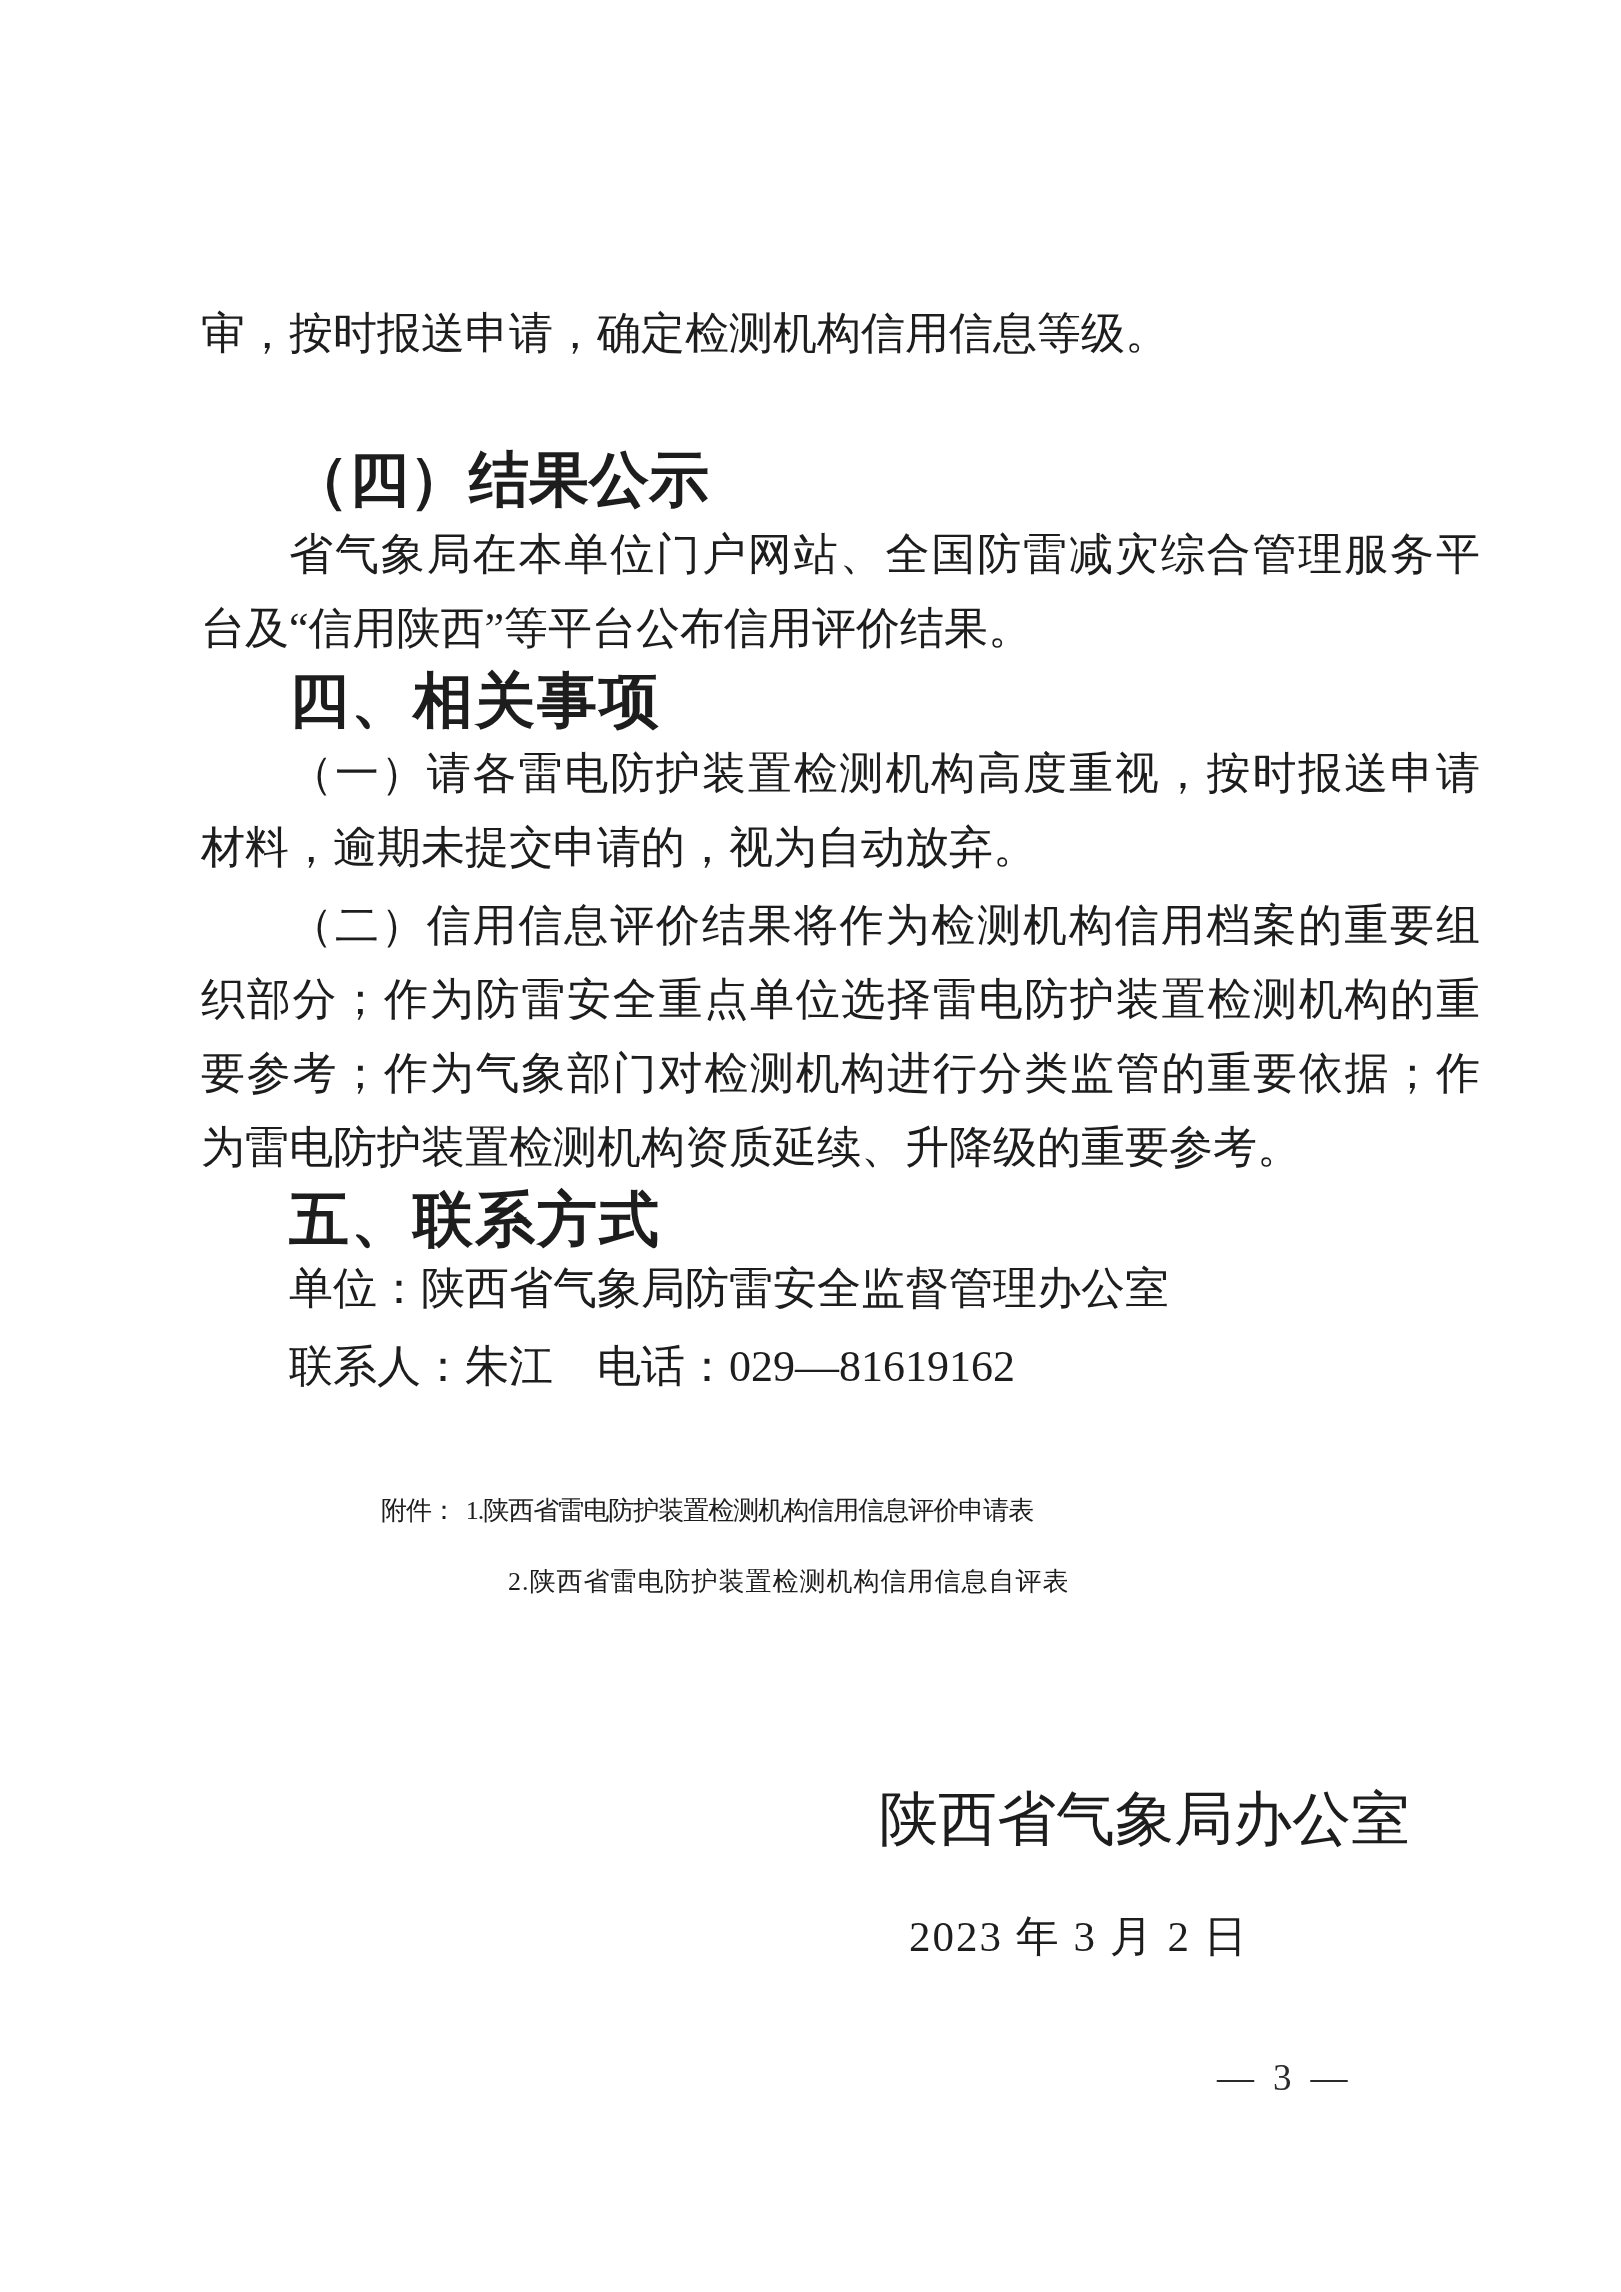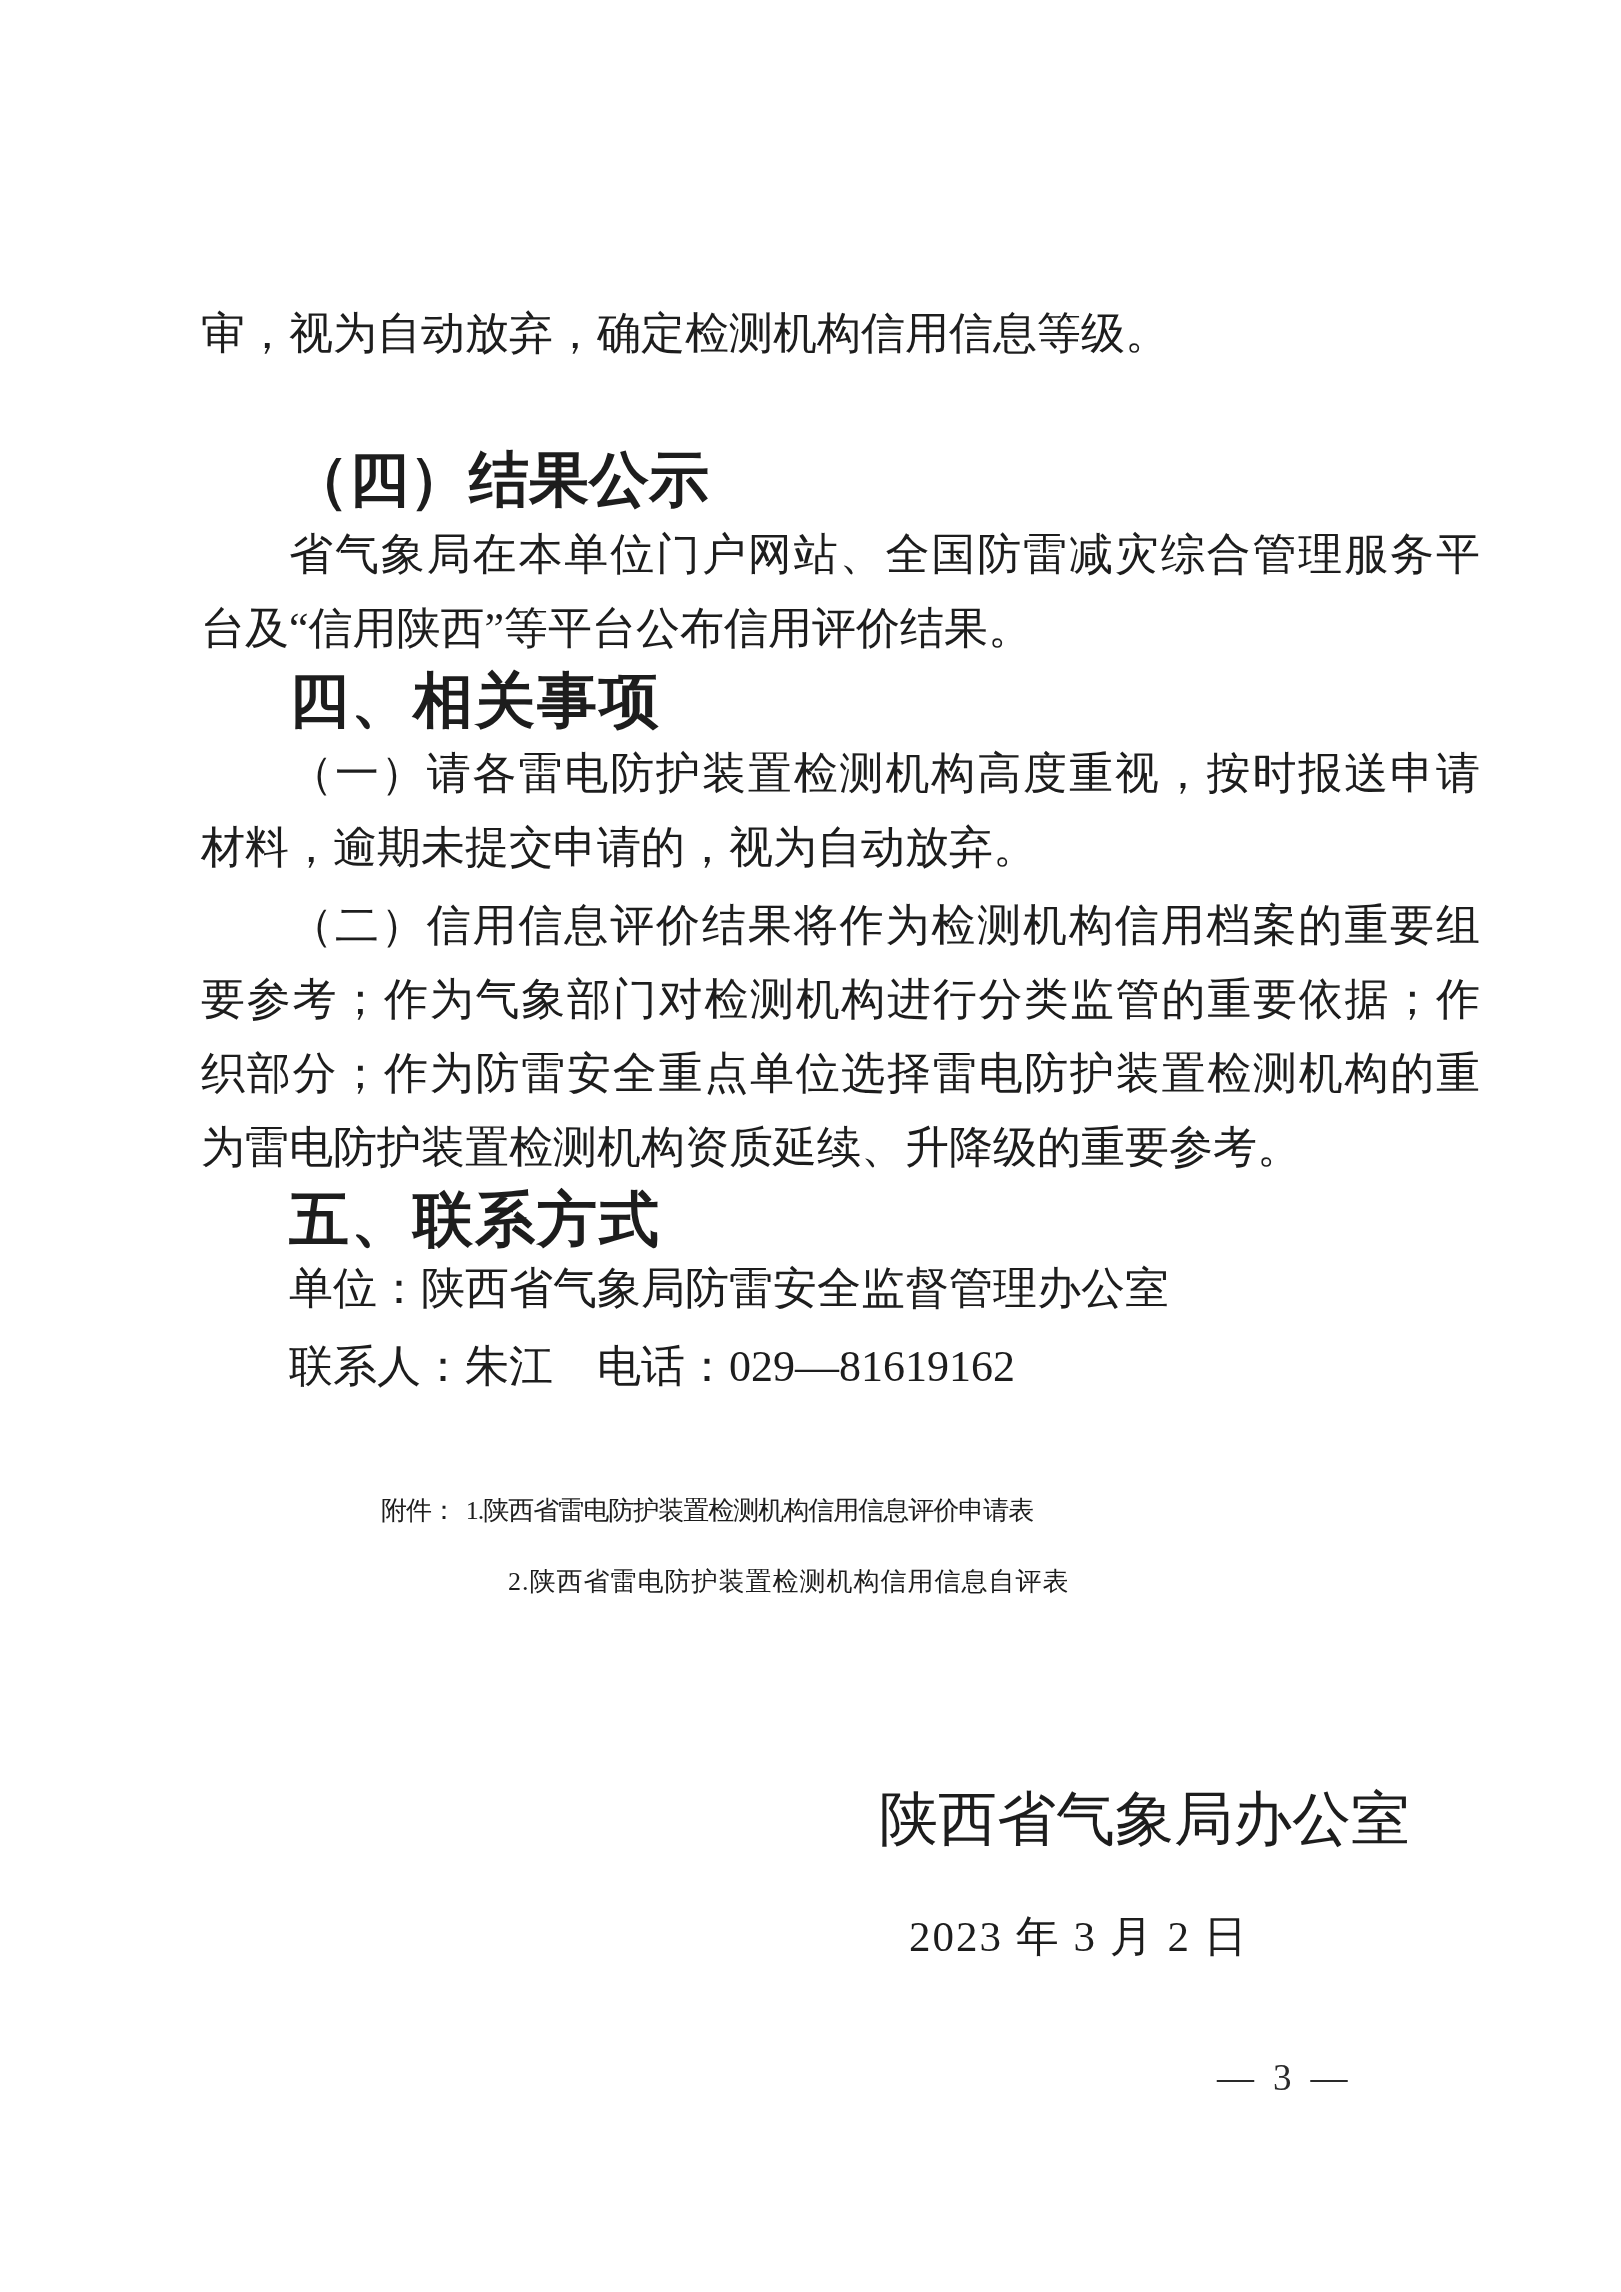--- a/index.html
+++ b/index.html
@@ -75,41 +75,41 @@
     line-height: 47px;
     letter-spacing: 4.9px;
     white-space: nowrap;
     color: #2a2a2a;
   }
 </style>
 </head>
 <body>
 
 <div class="abs para" style="top:297px">
-  <span class="line">审，视为自动放弃，确定检测机构信用信息等级。</span>
+  <span class="line">审，按时报送申请，确定检测机构信用信息等级。</span>
 </div>
 
 <div class="abs heading heading-serif" style="top:443px">（四）结果公示</div>
 
 <div class="abs para" style="top:518px">
   <span class="line fill ind">省气象局在本单位门户网站、全国防雷减灾综合管理服务平</span>
   <span class="line">台及“信用陕西”等平台公布信用评价结果。</span>
 </div>
 
 <div class="abs heading heading-sans" style="top:664px">四、相关事项</div>
 
 <div class="abs para" style="top:737px">
   <span class="line fill ind">（一）请各雷电防护装置检测机构高度重视，按时报送申请</span>
   <span class="line">材料，逾期未提交申请的，视为自动放弃。</span>
 </div>
 
 <div class="abs para" style="top:889px">
   <span class="line fill ind">（二）信用信息评价结果将作为检测机构信用档案的重要组</span>
+  <span class="line fill">织部分；作为防雷安全重点单位选择雷电防护装置检测机构的重</span>
   <span class="line fill">要参考；作为气象部门对检测机构进行分类监管的重要依据；作</span>
-  <span class="line fill">织部分；作为防雷安全重点单位选择雷电防护装置检测机构的重</span>
   <span class="line">为雷电防护装置检测机构资质延续、升降级的重要参考。</span>
 </div>
 
 <div class="abs heading heading-sans" style="top:1183px">五、联系方式</div>
 
 <div class="abs contact-line" style="top:1252px">单位：陕西省气象局防雷安全监督管理办公室</div>
 <div class="abs contact-line" style="top:1330px">联系人：朱江　电话：029—81619162</div>
 
 <div class="abs attach-line" style="left:341px; top:1475px">
   <span>附件：</span><span class="gap"></span><span>1.陕西省雷电防护装置检测机构信用信息评价申请表</span>

